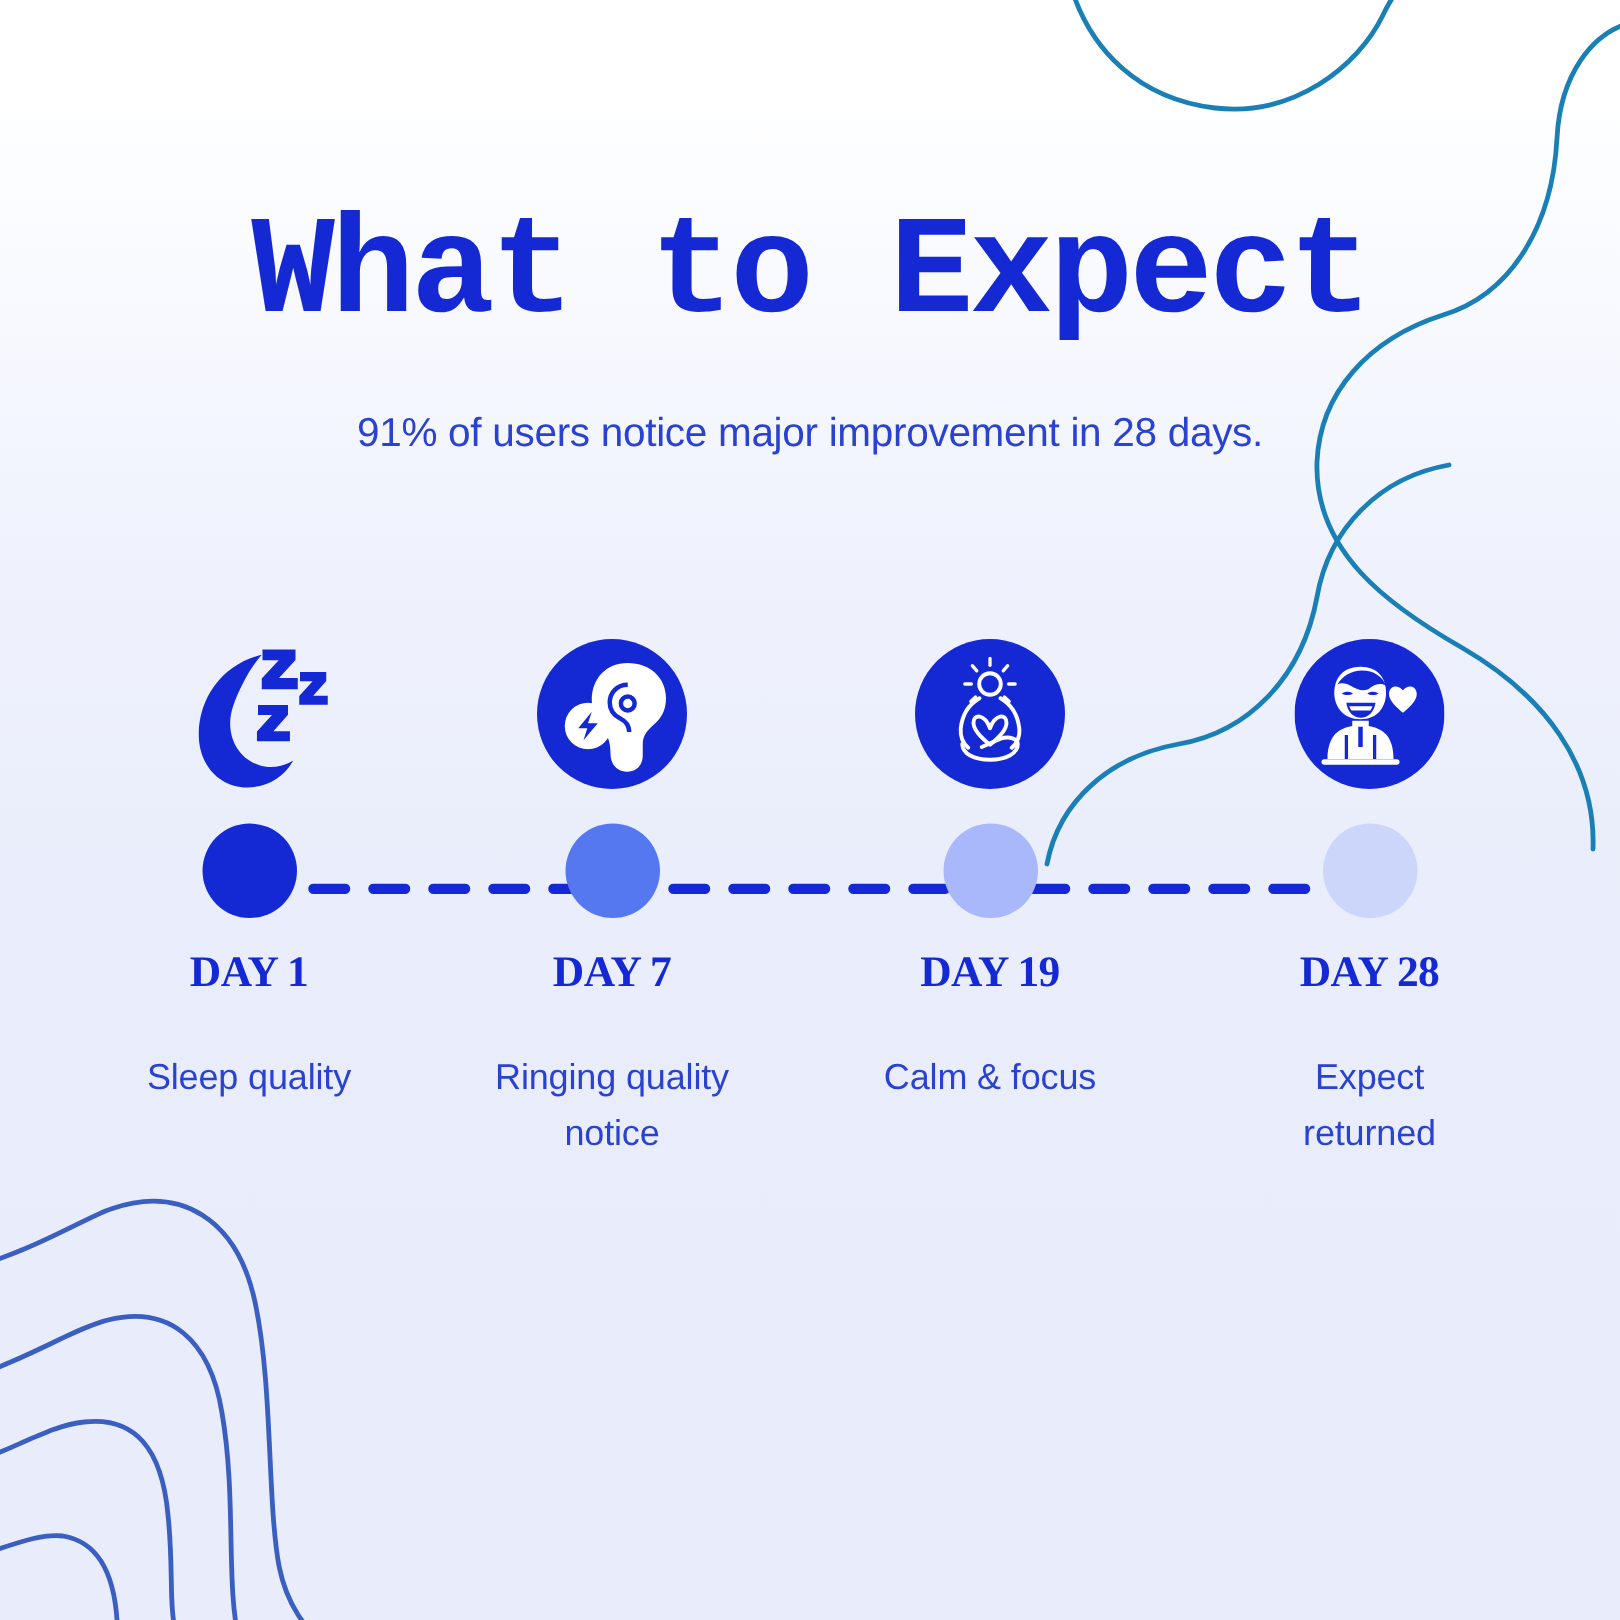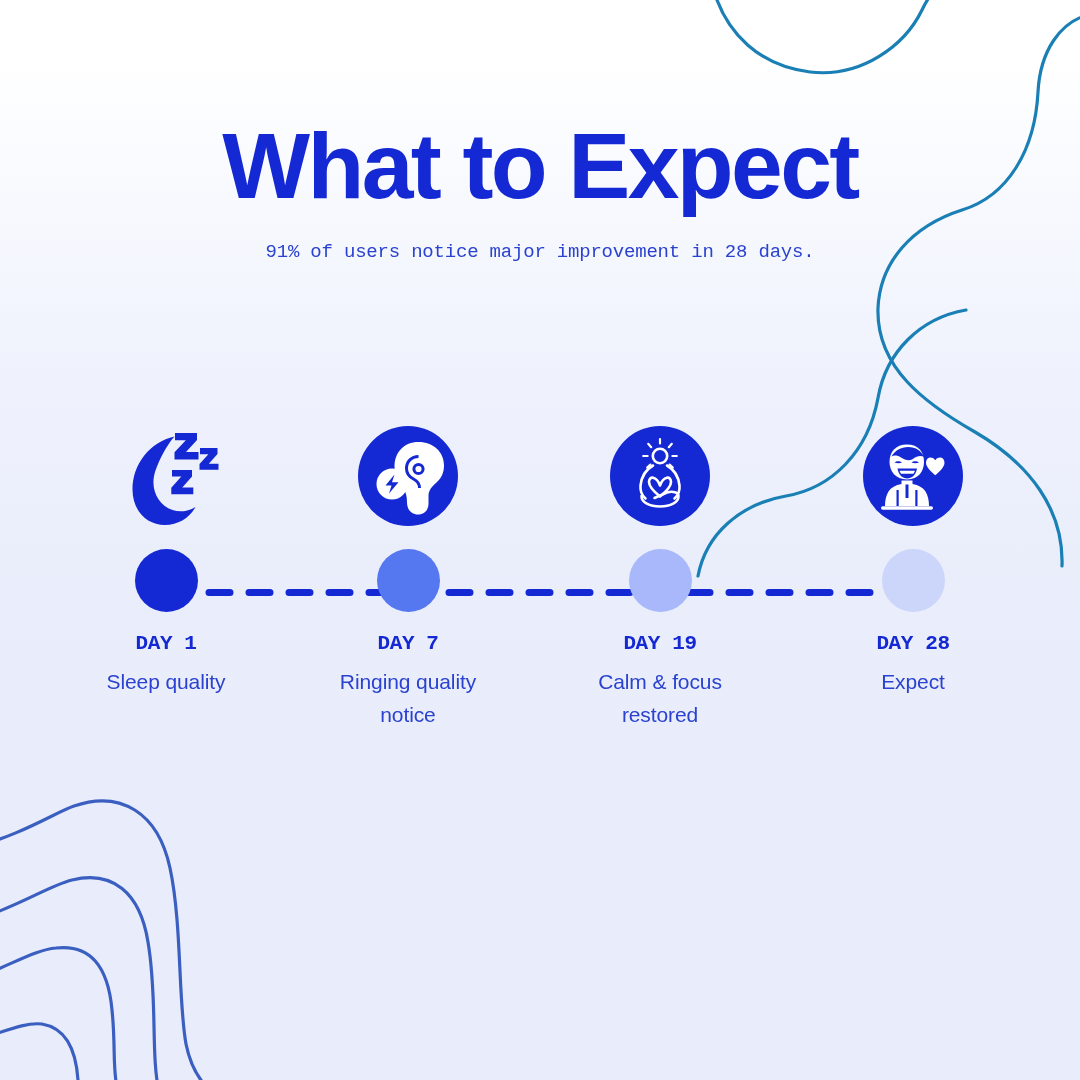--- a/index.html
+++ b/index.html
@@ -41,37 +41,37 @@
 
   
   .header {
     position: absolute;
     top: 0;
     left: 0;
     width: 1080px;
     text-align: center;
   }
   .title {
-    margin: 0;
+    margin: 16px;
     padding-top: 120px;
     font-size: 93px;
     font-weight: 700;
     letter-spacing: -2.6px;
     line-height: 1.0;
     color: #1429d4;
-    font-family: Liberation Sans, sans-serif;
+    font-family: Liberation Mono, monospace;
   }
   .subtitle {
     margin: 0;
     padding-top: 28px;
-    font-size: 19px;
+    font-size: 27px;
     font-weight: 400;
     letter-spacing: -0.2px;
     color: #2a42cf;
-    font-family: Liberation Mono, monospace;
+    font-family: Liberation Sans, sans-serif;
   }
 
   
   .timeline {
     position: absolute;
     top: 420px;
     left: 0;
     width: 1080px;
     height: 400px;
   }
@@ -105,30 +105,30 @@
     align-items: center;
     justify-content: center;
   }
   .dot {
     width: 63px;
     height: 63px;
     border-radius: 50%;
   }
 
   .day-label {
-    font-size: 21px;
+    font-size: 29px;
     font-weight: 700;
     letter-spacing: -0.4px;
     color: #1429d4;
     margin-top: 4px;
-    font-family: Liberation Mono, monospace;
+    font-family: Liberation Serif, serif;
   }
   .desc {
-    margin-top: 11px;
-    font-size: 21px;
+    margin-top: 35px;
+    font-size: 24px;
     font-weight: 400;
     line-height: 1.55;
     color: #2a42cf;
     letter-spacing: -0.1px;
     font-family: "Liberation Sans", sans-serif;
   }
   .desc .l2 { display: block; }
 </style>
 </head>
 <body>
@@ -236,21 +236,20 @@
                      C 68.5 66.5, 63 64.5, 57 66.5 L 44.5 72"></path>
           </g>
         </svg>
       </div>
       <div class="dot-wrap">
         <div class="dot" style="background:#a8b8fa;"></div>
       </div>
       <div class="day-label">DAY 19</div>
       <div class="desc">
         <span>Calm &amp; focus</span>
-        <span class="l2">restored</span>
       </div>
     </div>
 
     <div class="step" style="left:798px;">
       <div class="icon-wrap">
         <svg width="100" height="100" viewBox="0 0 100 100" xmlns="http://www.w3.org/2000/svg" aria-hidden="true">
           <circle cx="50" cy="50" r="50" fill="#1429d4"></circle>
           <g transform="translate(-4,0)">
             <path fill="#ffffff" d="M48 18.5 C 36.5 18.5, 30.5 26, 30.5 36 C 30.5 45, 36.5 53.5, 48 53.5
                      C 59.5 53.5, 65 45, 65 36 C 65 26, 59.5 18.5, 48 18.5 Z"></path>
@@ -270,17 +269,18 @@
                      C 83.2 48, 88.5 43.2, 88.5 38.8 C 88.5 33, 82.5 32, 79.5 36 Z" transform="translate(-3,-2)"></path>
           </g>
         </svg>
       </div>
       <div class="dot-wrap">
         <div class="dot" style="background:#ccd5fa;"></div>
       </div>
       <div class="day-label">DAY 28</div>
       <div class="desc">
         <span>Expect</span>
+        <span class="l2">returned</span>
       </div>
     </div>
 
   </div>
 </div>
 
 </body></html>

